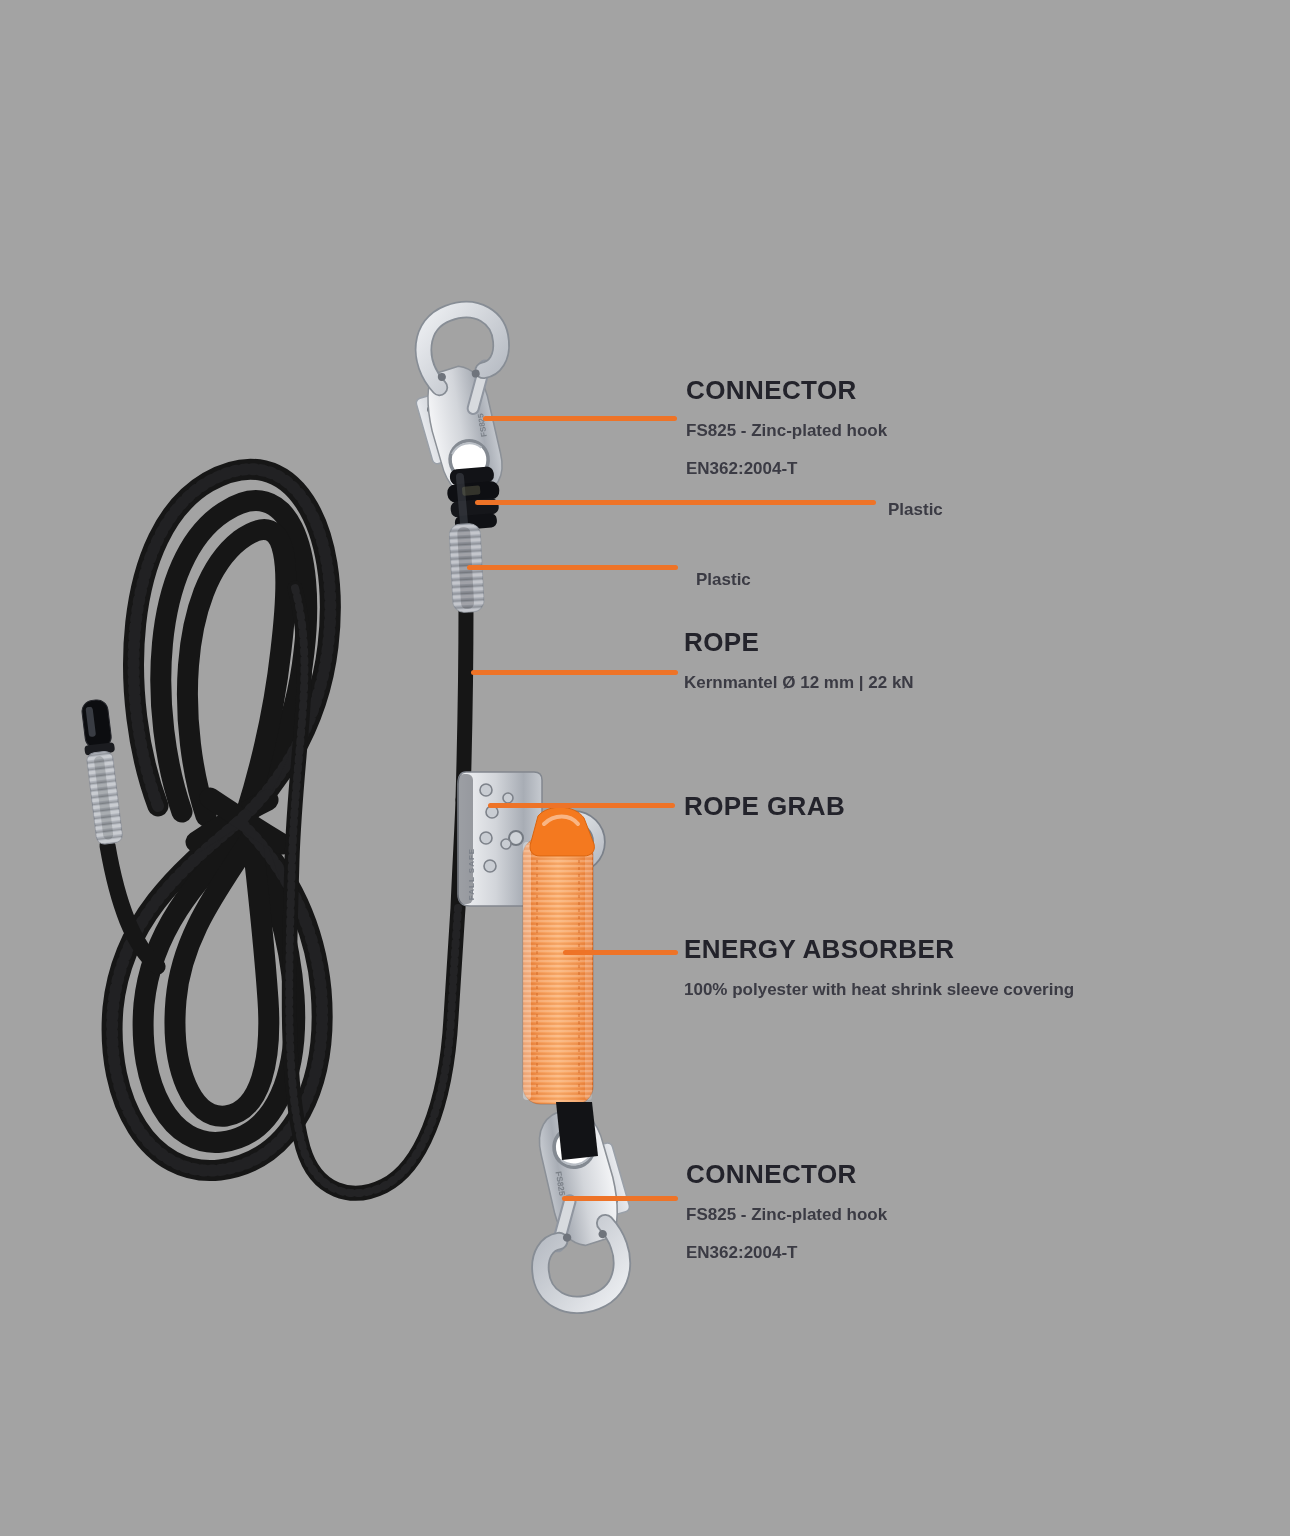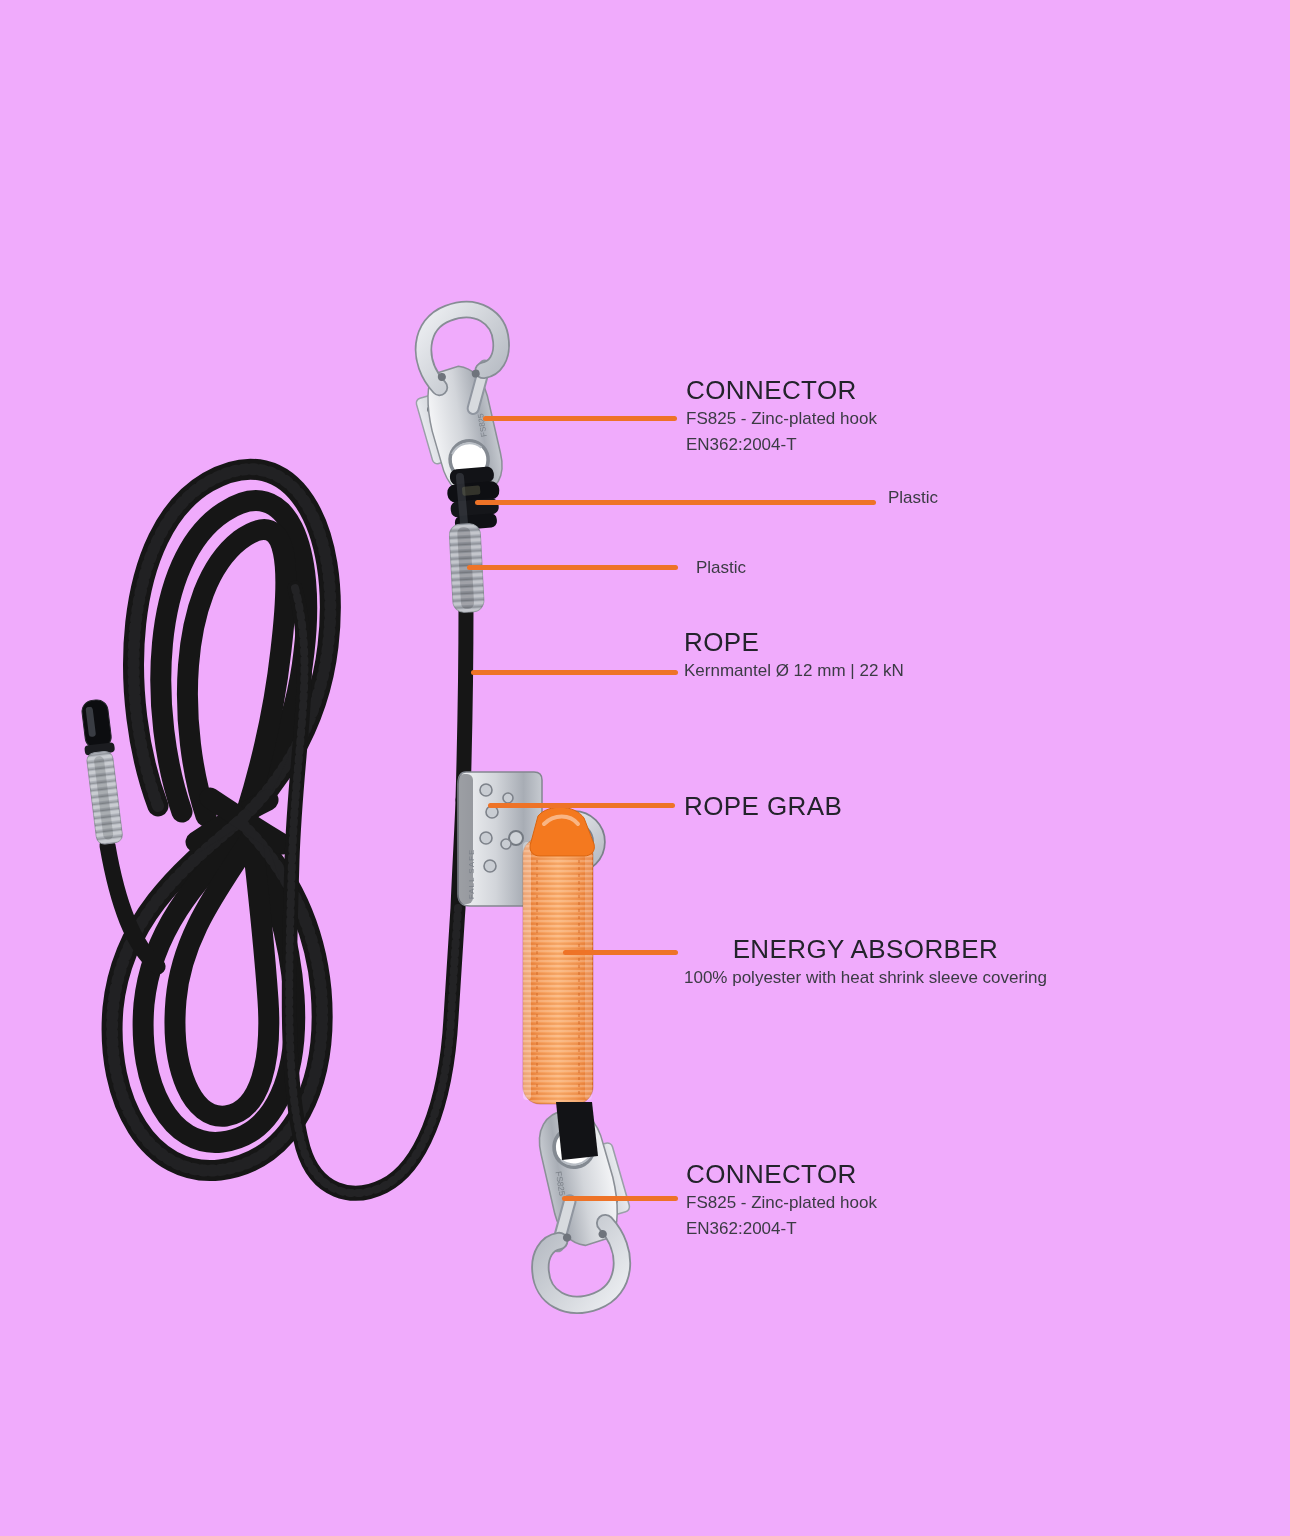--- a/index.html
+++ b/index.html
@@ -1,22 +1,22 @@
 <!DOCTYPE html>
 <html><head>
 <meta charset="utf-8">
 <style>
   html,body{margin:0;padding:0;background:#ffffff;}
   body{width:1290px;height:1536px;font-family:"Liberation Sans",sans-serif;}
-  .stage{position:relative;width:1290px;height:1536px;background:#f0abfc;overflow:hidden;}
+  .stage{position:relative;width:1290px;height:1536px;background:#a3a3a3;overflow:hidden;font-weight:bold;}
   .art{position:absolute;left:0;top:0;}
   .art text{font-family:"Liberation Sans",sans-serif;}
   .label{position:absolute;}
   .label .title{font-size:26px;letter-spacing:.4px;color:#23232b;line-height:1.12;white-space:nowrap;}
-  .label .sub{font-size:17px;color:#3b3b44;line-height:1.38;margin-top:2px;white-space:nowrap;}
+  .label .sub{font-size:17px;color:#3b3b44;line-height:1.38;margin-top:14px;white-space:nowrap;}
   .leader{position:absolute;height:5px;background:#ee7327;border-radius:2.5px;}
 </style>
 </head>
 <body>
 
 <div class="stage">
 
   <svg class="art" width="1290" height="1536" viewBox="0 0 1290 1536">
     <defs>
       <linearGradient id="metalBody" x1="0" y1="0" x2="1" y2="0">
@@ -179,21 +179,21 @@
 
   <div class="label" style="left:684px;top:628px;">
     <div class="title">ROPE</div>
     <div class="sub">Kernmantel Ø 12 mm | 22 kN</div>
   </div>
 
   <div class="label" style="left:684px;top:792px;">
     <div class="title">ROPE GRAB</div>
   </div>
 
-  <div class="label" style="left:684px;top:935px;text-align:center;">
+  <div class="label" style="left:684px;top:935px;">
     <div class="title">ENERGY ABSORBER</div>
     <div class="sub">100% polyester with heat shrink sleeve covering</div>
   </div>
 
   <div class="label" style="left:686px;top:1160px;">
     <div class="title">CONNECTOR</div>
     <div class="sub">FS825 - Zinc-plated hook</div>
     <div class="sub">EN362:2004-T</div>
   </div>
 

